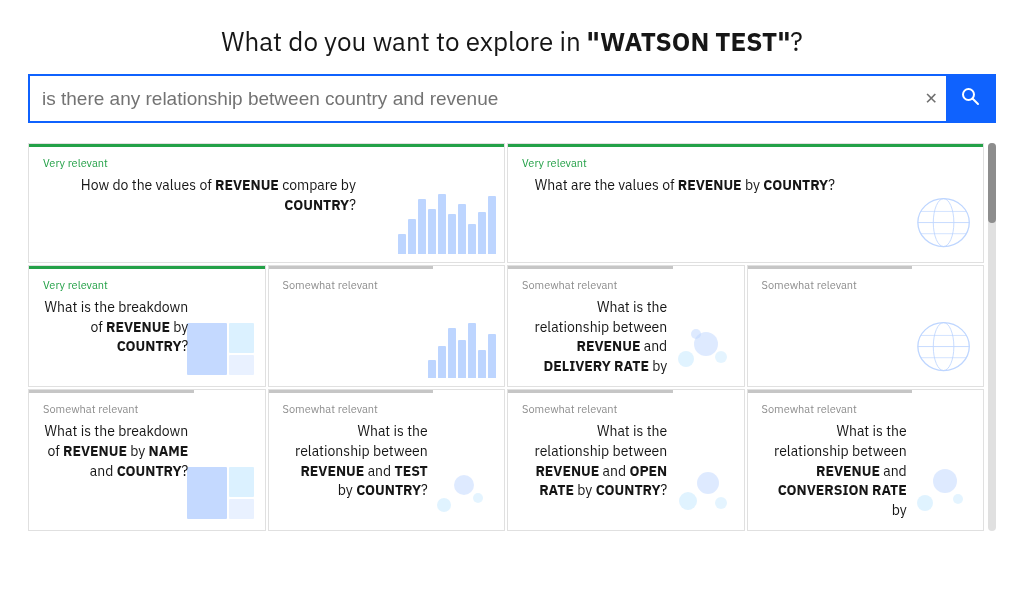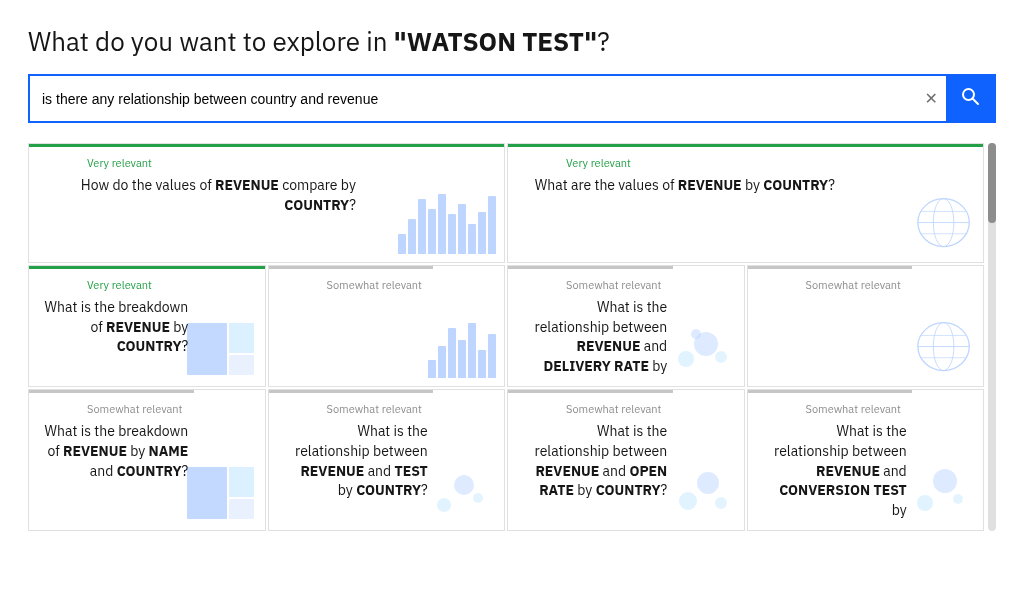--- a/index.html
+++ b/index.html
@@ -12,41 +12,42 @@
       overflow-x: hidden;
     }
 
     .page-header {
       padding: 24px 28px 16px 28px;
     }
     .page-title {
       font-size: 26px;
       font-weight: 400;
       color: #161616;
+      text-align: center;
     }
     .page-title strong {
       font-weight: 700;
     }
 
     .search-bar-container {
       padding: 0 28px 20px 28px;
     }
     .search-bar {
       display: flex;
       align-items: center;
       border: 2px solid #0f62fe;
       background: #fff;
       width: 100%;
     }
     .search-input {
       flex: 1;
       border: none;
       outline: none;
-      font-size: 14px;
-      color: #000000;
+      font-size: 19px;
+      color: #737373;
       padding: 10px 12px;
       background: transparent;
     }
     .search-clear-btn {
       background: none;
       border: none;
       cursor: pointer;
       padding: 8px;
       color: #6f6f6f;
       font-size: 16px;
@@ -109,21 +110,20 @@
       padding: 12px 14px 10px 14px;
       position: relative;
       overflow: hidden;
       cursor: pointer;
       min-height: 120px;
     }
 
     .card-relevance {
       font-size: 11px;
       margin-bottom: 6px;
-      margin-left: 44px;
     }
     .card-relevance.very-relevant {
       color: #24a148;
     }
     .card-relevance.somewhat-relevant {
       color: #8d8d8d;
     }
 
     .card-relevance-bar {
       height: 3px;
@@ -391,21 +391,21 @@
             <circle cx="42" cy="20" r="11" fill="#4589ff" opacity="0.5"></circle>
             <circle cx="55" cy="40" r="6" fill="#82cfff" opacity="0.6"></circle>
           </svg>
         </div>
       </div>
 
       <div class="card">
         <div class="card-relevance-bar somewhat-relevant"></div>
         <div class="card-relevance somewhat-relevant">Somewhat relevant</div>
         <div class="card-title">
-          What is the relationship between <strong>REVENUE</strong> and <strong>CONVERSION TEST</strong> by
+          What is the relationship between <strong>REVENUE</strong> and <strong>CONVERSION RATE</strong> by
         </div>
         <div class="card-visual scatter-visual">
           <svg viewBox="0 0 70 55" fill="none">
             <circle cx="20" cy="40" r="8" fill="#82cfff" opacity="0.7"></circle>
             <circle cx="40" cy="18" r="12" fill="#4589ff" opacity="0.5"></circle>
             <circle cx="53" cy="36" r="5" fill="#82cfff" opacity="0.6"></circle>
           </svg>
         </div>
       </div>
 

